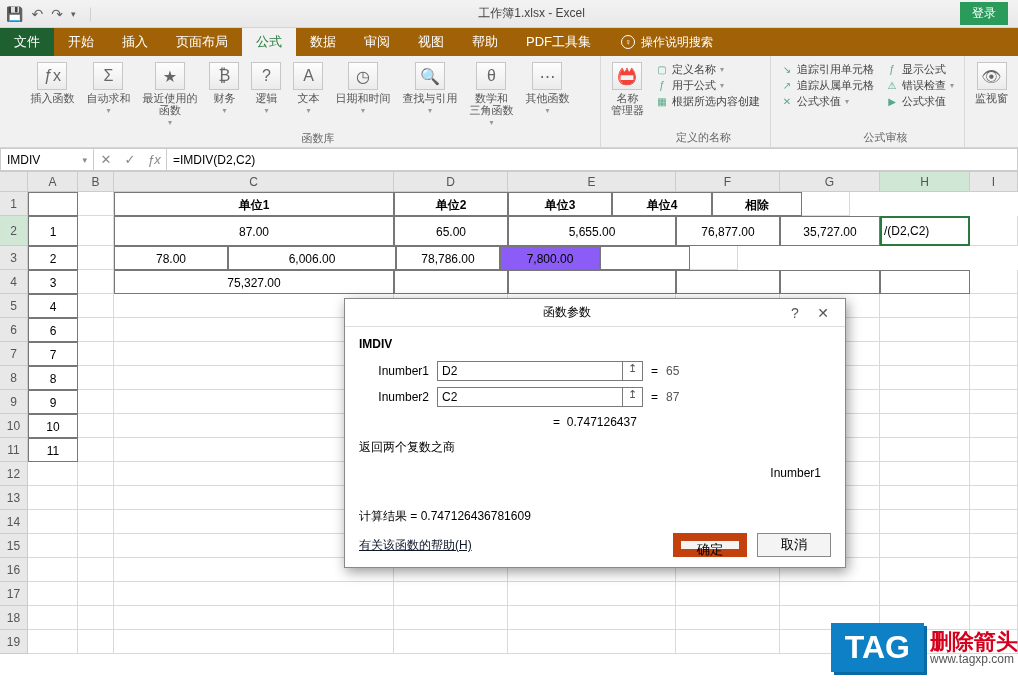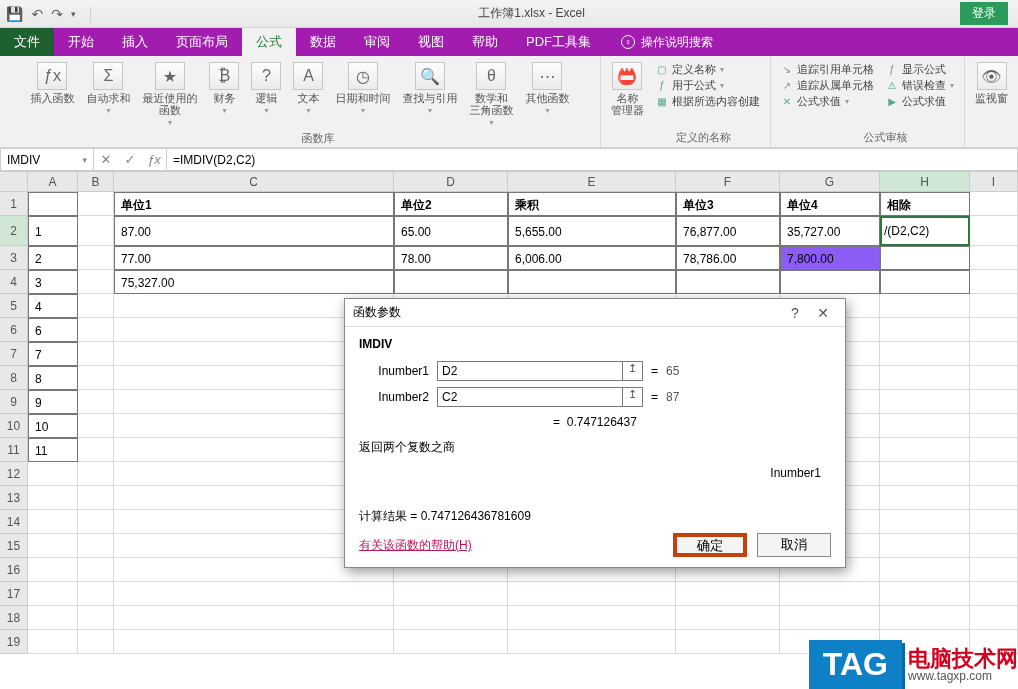--- a/index.html
+++ b/index.html
@@ -6,21 +6,21 @@
 body { background: #fff; width: 1018px; height: 689px; overflow: hidden; position: relative; font-size: 12px; }
 
 
 .titlebar { height: 28px; background: linear-gradient(#f3f3f3,#e8e8e8); display: flex; align-items: center; border-bottom: 1px solid #d4d4d4; }
 .qat { display: flex; align-items: center; gap: 8px; padding: 0 6px; }
 .qat span { color: #606060; font-size: 14px; cursor: default; }
 .title-center { flex: 1; text-align: center; color: #444; font-size: 12px; }
 .login-btn { background: #2a9b5b; color: #fff; padding: 3px 12px; margin-right: 10px; font-size: 12px; }
 
 
-.tabs { height: 28px; background: #a21caf; display: flex; align-items: stretch; }
+.tabs { height: 28px; background: #a16207; display: flex; align-items: stretch; }
 .tabs .tab { color: #fff; padding: 0 14px; display: flex; align-items: center; cursor: pointer; font-size: 13px; }
 .tabs .tab.file { background: #1e6030; }
 .tabs .tab.active { background: #f1f1f1; color: #2a7a3f; }
 .tabs .help { display: flex; align-items: center; color: #fff; margin-left: 16px; gap: 6px; }
 .tabs .bulb { width: 14px; height: 14px; border: 1px solid #fff; border-radius: 50%; display: flex; align-items: center; justify-content: center; font-size: 9px; }
 
 
 .ribbon { height: 92px; background: #f1f1f1; border-bottom: 1px solid #d4d4d4; display: flex; }
 .rgroup { display: flex; flex-direction: column; align-items: center; padding: 4px 6px 2px; border-right: 1px solid #d9d9d9; }
 .rgroup-row { display: flex; flex: 1; gap: 4px; align-items: flex-start; }
@@ -43,64 +43,64 @@
 
 
 .sheet { position: relative; }
 .colhead { display: flex; background: #e8e8e8; height: 20px; border-bottom: 1px solid #ccc; }
 .corner { width: 28px; border-right: 1px solid #ccc; background: #e8e8e8; }
 .ch { border-right: 1px solid #ccc; text-align: center; color: #555; font-size: 12px; line-height: 20px; }
 .row { display: flex; height: 24px; }
 .rh { width: 28px; background: #e8e8e8; border-right: 1px solid #ccc; border-bottom: 1px solid #ccc; text-align: center; color: #555; font-size: 12px; line-height: 24px; }
 .rh.active { background: #d1e7d5; }
 .cell { border-right: 1px solid #d9d9d9; border-bottom: 1px solid #d9d9d9; background: #fff; line-height: 24px; font-size: 12px; text-align: right; padding: 0 6px; }
-.cell.center { text-align: left; }
+.cell.center { text-align: center; }
 .cell.bold { font-weight: 600; }
 .cell.bord { border: 1px solid #777; }
 .cell.orange { background: #8b5cf6; }
 .cell.editing { text-align: left; border: 2px solid #2a7a3f; padding: 0 2px; }
 
 
 .col-A { width: 50px; }
 .col-B { width: 36px; }
 .col-C { width: 280px; }
 .col-D { width: 114px; }
 .col-E { width: 168px; }
 .col-F { width: 104px; }
 .col-G { width: 100px; }
 .col-H { width: 90px; }
 .col-I { width: 48px; }
 
 
 .dialog { position: absolute; left: 344px; top: 298px; width: 502px; background: #fff; border: 1px solid #888; box-shadow: 2px 4px 12px rgba(0,0,0,.4); font-size: 12px; }
 .dlg-title { height: 28px; display: flex; align-items: center; padding: 0 8px; border-bottom: 1px solid #ddd; }
-.dlg-title span:first-child { flex: 1; }
+.dlg-title span:first-child { flex: 1; text-align: center; }
 .dlg-title .winbtn { width: 28px; text-align: center; cursor: pointer; color: #555; font-size: 14px; }
 .dlg-body { padding: 10px 14px; }
 .dlg-func { font-weight: 600; margin-bottom: 10px; }
 .dlg-row { display: flex; align-items: center; margin-bottom: 6px; }
 .dlg-row .lbl { width: 78px; text-align: right; padding-right: 8px; }
 .dlg-row input { width: 186px; border: 1px solid #7a7a7a; height: 20px; padding: 0 4px; font-size: 12px; }
 .dlg-row .ref { width: 20px; height: 20px; border: 1px solid #7a7a7a; border-left: none; text-align: center; cursor: pointer; font-size: 11px; color: #555; }
 .dlg-row .eq { margin: 0 8px; }
 .dlg-row .val { color: #555; }
 .dlg-eqres { text-align: center; margin: 8px 0; }
 .dlg-desc { margin: 10px 0; }
 .dlg-arg { display: flex; margin: 8px 0 20px; }
 .dlg-arg .al { flex: 1; text-align: right; padding-right: 10px; }
 .dlg-arg .ad { flex: 1; }
 .dlg-calc { margin-top: 28px; }
 .dlg-foot { display: flex; align-items: center; padding-top: 8px; }
-.dlg-foot a { color: #be185d; text-decoration: underline; cursor: pointer; }
+.dlg-foot a { color: #0f172a; text-decoration: underline; cursor: pointer; }
 .dlg-foot .sp { flex: 1; }
 .dlg-foot button { width: 74px; height: 24px; margin-left: 10px; border: 1px solid #888; background: #f4f4f4; cursor: pointer; }
-.dlg-foot button.primary { border: 4px solid #c2410c; }
-
-
-.tag-overlay { position: absolute; right: 0; bottom: 0; display: flex; align-items: center; gap: 6px; }
+.dlg-foot button.primary { border: 8px solid #c2410c; }
+
+
+.tag-overlay { position: absolute; right: 0; bottom: 17px; display: flex; align-items: center; gap: 6px; }
 .tag-badge { background: #0d80c6; color: #fff; font-weight: 900; font-size: 32px; padding: 6px 14px; box-shadow: 3px 3px 0 #0a6aa5; font-family: Arial Black, sans-serif; }
 .tag-text { display: flex; flex-direction: column; color: #d6001c; font-weight: 700; font-size: 22px; line-height: 1; }
 .tag-text small { font-size: 12px; color: #555; font-weight: 400; }
 
 .ch.active { background: #d1e7d5; }
 </style>
 </head>
 <body>
 
 <div class="titlebar">
@@ -291,21 +291,20 @@
     <div class="ch col-H active">H</div>
     <div class="ch col-I">I</div>
   </div>
 
   <div class="row">
     <div class="rh">1</div>
     <div class="cell col-A bord"></div>
     <div class="cell col-B"></div>
     <div class="cell col-C bord center bold">单位1</div>
     <div class="cell col-D bord center bold">单位2</div>
-    <div class="cell col-E bord center bold">乘积</div>
     <div class="cell col-F bord center bold">单位3</div>
     <div class="cell col-G bord center bold">单位4</div>
     <div class="cell col-H bord center bold">相除</div>
     <div class="cell col-I"></div>
   </div>
 
   <div class="row" style="height:30px;">
     <div class="rh active" style="line-height:30px;">2</div>
     <div class="cell col-A bord center" style="line-height:30px;">1</div>
     <div class="cell col-B"></div>
@@ -315,21 +314,20 @@
     <div class="cell col-F bord center" style="line-height:30px;">76,877.00</div>
     <div class="cell col-G bord center" style="line-height:30px;">35,727.00</div>
     <div class="cell col-H bord editing" style="line-height:26px;">/(D2,C2)</div>
     <div class="cell col-I"></div>
   </div>
 
   <div class="row">
     <div class="rh">3</div>
     <div class="cell col-A bord center">2</div>
     <div class="cell col-B"></div>
-    <div class="cell col-C bord center">77.00</div>
     <div class="cell col-D bord center">78.00</div>
     <div class="cell col-E bord center">6,006.00</div>
     <div class="cell col-F bord center">78,786.00</div>
     <div class="cell col-G bord center orange">7,800.00</div>
     <div class="cell col-H bord"></div>
     <div class="cell col-I"></div>
   </div>
 
   <div class="row">
     <div class="rh">4</div>
@@ -560,16 +558,16 @@
       <div class="sp"></div>
       <button class="primary">确定</button>
       <button>取消</button>
     </div>
   </div>
 </div>
 
 <div class="tag-overlay">
   <div class="tag-badge">TAG</div>
   <div class="tag-text">
-    <span>电脑技术网</span>
+    <span>删除箭头</span>
     <small>www.tagxp.com</small>
   </div>
 </div>
 
 </body></html>

